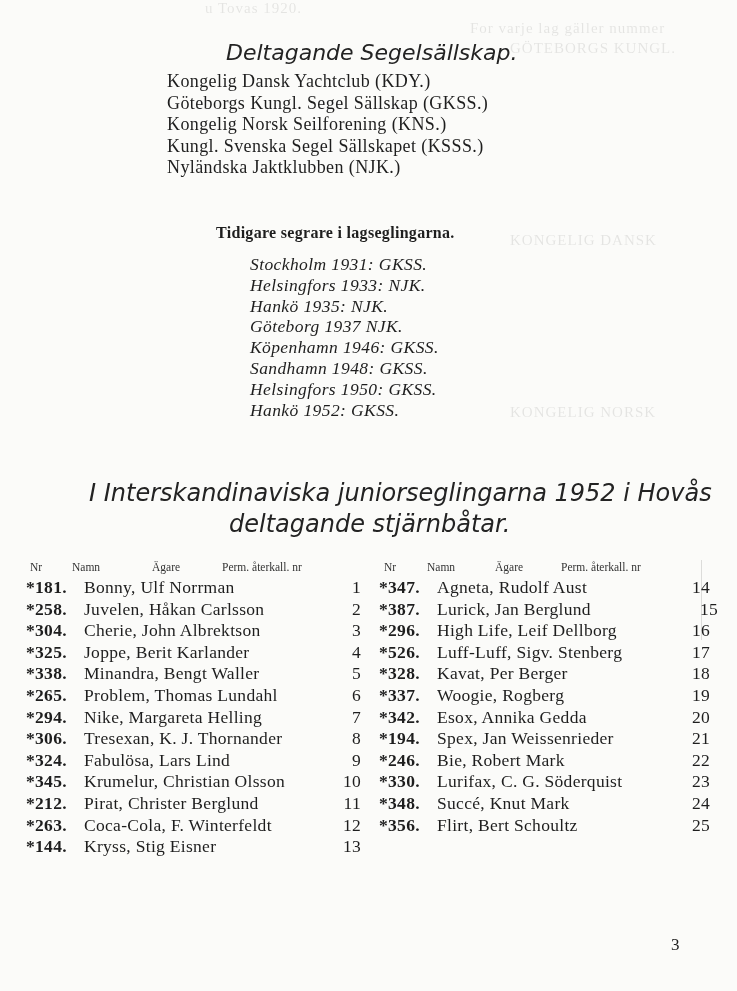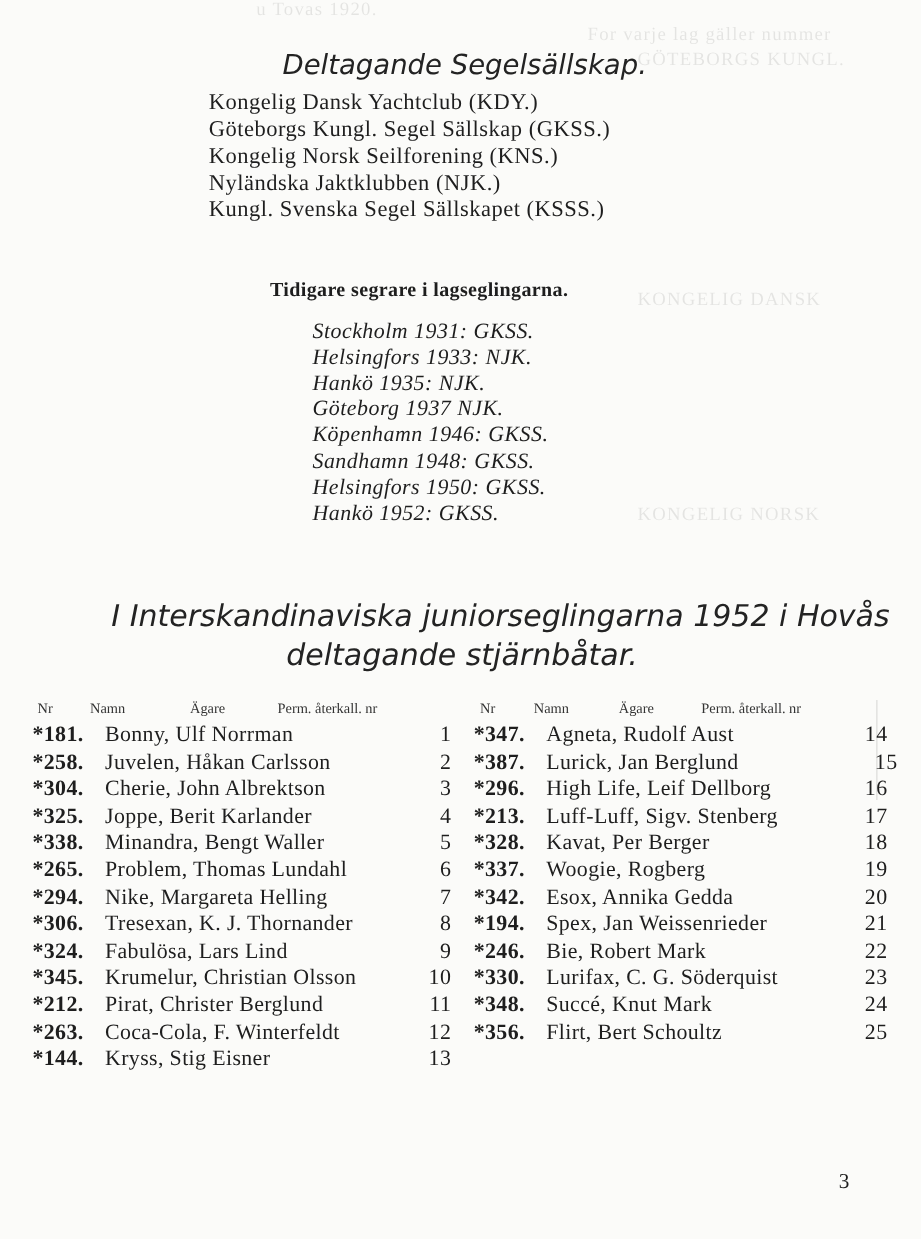--- a/index.html
+++ b/index.html
@@ -67,22 +67,22 @@
   <div class="ghost" style="left:470px; top:20px;">For varje lag gäller nummer</div>
   <div class="ghost" style="left:510px; top:40px;">GÖTEBORGS KUNGL.</div>
   <div class="ghost" style="left:510px; top:232px;">KONGELIG DANSK</div>
   <div class="ghost" style="left:510px; top:404px;">KONGELIG NORSK</div>
 
   <div class="heading-italic" style="left:226px; top:40px; font-size:22px;">Deltagande Segelsällskap.</div>
   <div class="club-list">
     <div>Kongelig Dansk Yachtclub (KDY.)</div>
     <div>Göteborgs Kungl. Segel Sällskap (GKSS.)</div>
     <div>Kongelig Norsk Seilforening (KNS.)</div>
+    <div>Kungl. Svenska Segel Sällskapet (KSSS.)</div>
     <div>Nyländska Jaktklubben (NJK.)</div>
-    <div>Kungl. Svenska Segel Sällskapet (KSSS.)</div>
   </div>
 
   <div class="winners-title">Tidigare segrare i lagseglingarna.</div>
   <div class="winners-list">
     <div>Stockholm 1931: GKSS.</div>
     <div>Helsingfors 1933: NJK.</div>
     <div>Hankö 1935: NJK.</div>
     <div>Göteborg 1937 NJK.</div>
     <div>Köpenhamn 1946: GKSS.</div>
     <div>Sandhamn 1948: GKSS.</div>
@@ -186,21 +186,21 @@
           <span class="nr">*387.</span>
           <span class="name" style="left: 59px;">Lurick, Jan Berglund</span>
           <span class="rc" style="left: 310px;">15</span>
         </div>
         <div class="boat-row">
           <span class="nr">*296.</span>
           <span class="name" style="left: 59px;">High Life, Leif Dellborg</span>
           <span class="rc" style="left: 302px;">16</span>
         </div>
         <div class="boat-row">
-          <span class="nr">*213.</span>
+          <span class="nr">*526.</span>
           <span class="name" style="left: 59px;">Luff-Luff, Sigv. Stenberg</span>
           <span class="rc" style="left: 302px;">17</span>
         </div>
         <div class="boat-row">
           <span class="nr">*328.</span>
           <span class="name" style="left: 59px;">Kavat, Per Berger</span>
           <span class="rc" style="left: 302px;">18</span>
         </div>
         <div class="boat-row">
           <span class="nr">*337.</span>

